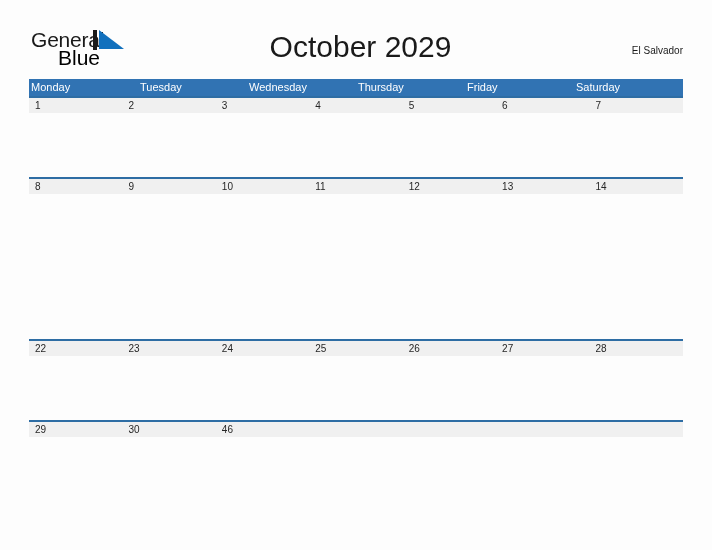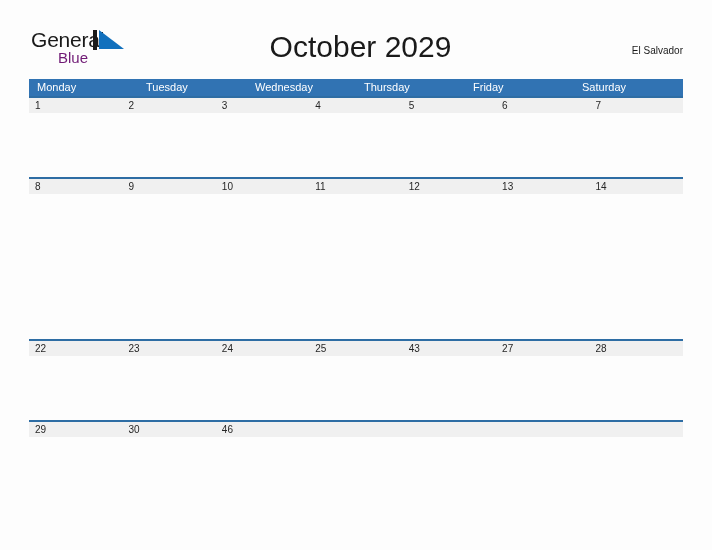--- a/index.html
+++ b/index.html
@@ -43,22 +43,22 @@
     position: absolute;
     left: 62px;
     top: 1px;
     width: 31px;
     height: 20px;
   }
   .logo-blue {
     position: absolute;
     left: 27px;
     top: 18px;
-    font-size: 15px;
-    color: #701a75;
+    font-size: 21px;
+    color: #000000;
     line-height: 22px;
     white-space: nowrap;
   }
 
   .month-title {
     position: absolute;
     left: 0;
     right: 0;
     top: 30px;
     text-align: center;
@@ -90,21 +90,21 @@
   .weekday-header {
     display: flex;
     background: #3173b3;
     height: 17px;
   }
   .weekday-cell {
     flex: 1 1 0;
     color: #ffffff;
     font-size: 11px;
     line-height: 17px;
-    padding-left: 8px;
+    padding-left: 2px;
     box-sizing: border-box;
     white-space: nowrap;
     overflow: hidden;
   }
 
   .week-row {
     height: 81px;
     position: relative;
     background: #fdfdfd;
   }
@@ -193,21 +193,21 @@
   <div class="week-row">
     <div class="week-body"></div>
   </div>
 
   <div class="week-row">
     <div class="date-band">
       <div class="date-cell">22</div>
       <div class="date-cell">23</div>
       <div class="date-cell">24</div>
       <div class="date-cell">25</div>
-      <div class="date-cell">43</div>
+      <div class="date-cell">26</div>
       <div class="date-cell">27</div>
       <div class="date-cell">28</div>
     </div>
     <div class="week-body"></div>
   </div>
 
   <div class="week-row">
     <div class="date-band">
       <div class="date-cell">29</div>
       <div class="date-cell">30</div>

